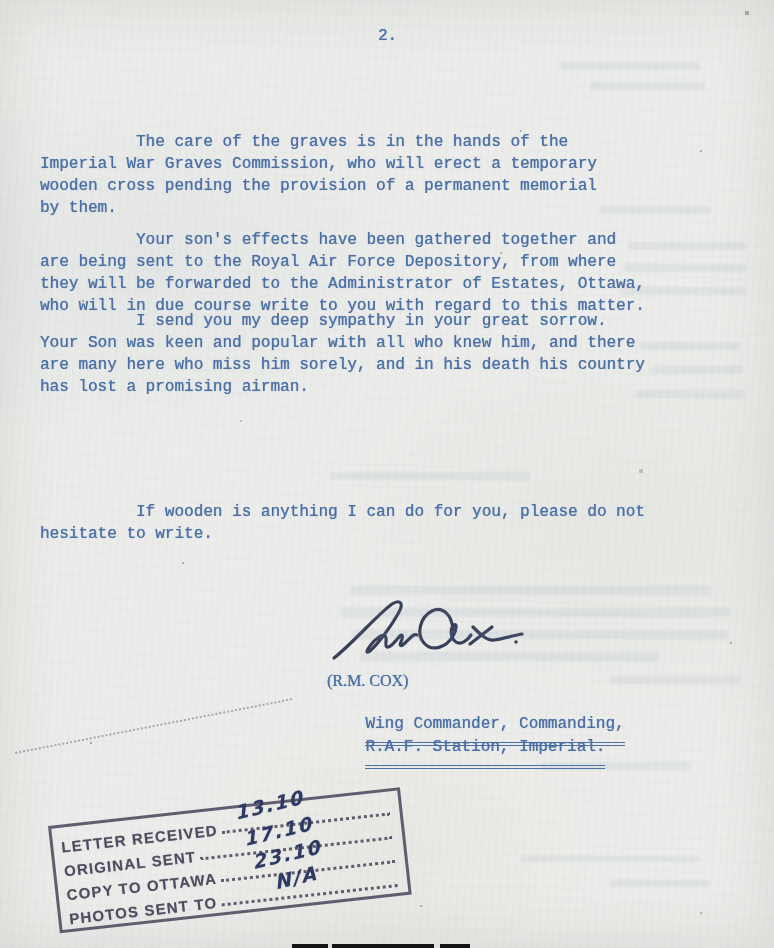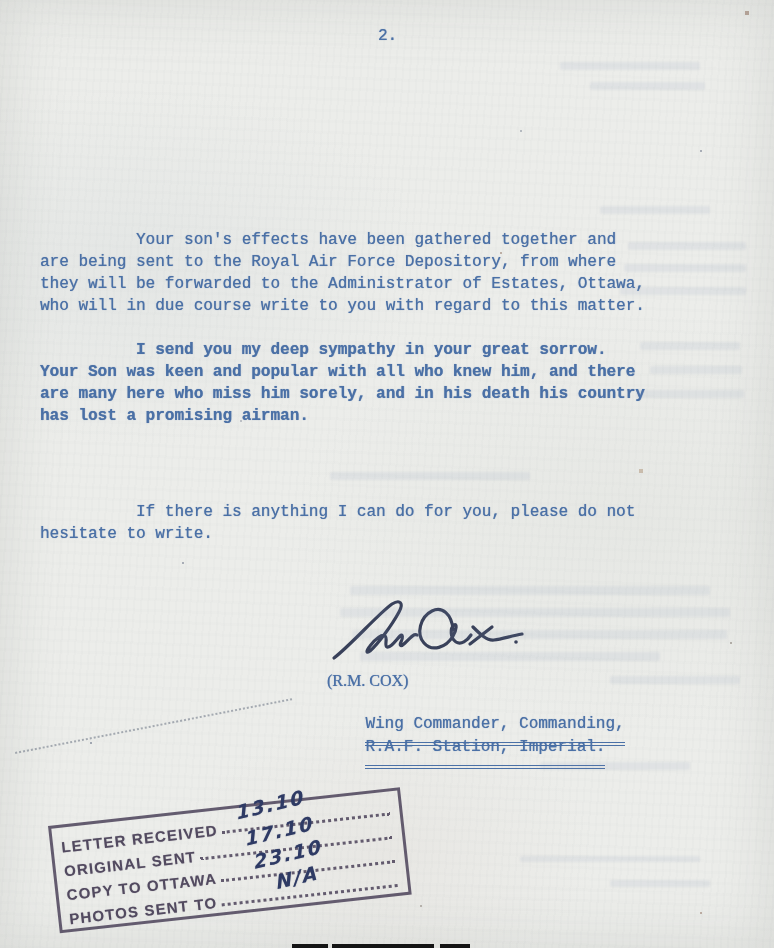--- a/index.html
+++ b/index.html
@@ -101,29 +101,33 @@
   }
   .blackbar{position:absolute;background:#141414;height:4px;top:944px;}
 </style>
 </head>
 <body>
 
 <div id="scan">
 
   <div class="tw" style="left:378px;top:25px;">2.</div>
 
+  <div class="tw para" style="top:131px;">          The care of the graves is in the hands of the
+Imperial War Graves Commission, who will erect a temporary
+wooden cross pending the provision of a permanent memorial
+by them.</div>
   <div class="tw para" style="top:229px;">          Your son's effects have been gathered together and
 are being sent to the Royal Air Force Depository, from where
 they will be forwarded to the Administrator of Estates, Ottawa,
 who will in due course write to you with regard to this matter.</div>
-  <div class="tw para" style="top:339px;font-weight:bold;">          I send you my deep sympathy in your great sorrow.
+  <div class="tw para" style="top:310px;">          I send you my deep sympathy in your great sorrow.
 Your Son was keen and popular with all who knew him, and there
 are many here who miss him sorely, and in his death his country
 has lost a promising airman.</div>
-  <div class="tw para" style="top:501px;">          If there is anything I can do for you, please do not
+  <div class="tw para" style="top:501px;">          If wooden is anything I can do for you, please do not
 hesitate to write.</div>
 
 
   <svg class="sig-svg" width="200" height="74" viewBox="0 0 200 74">
     <g fill="none" stroke="#39415a" stroke-width="3.2" stroke-linecap="round" stroke-linejoin="round">
       <path d="M4 62 C 22 48, 48 18, 62 8 C 70 3, 74 7, 69 16 C 62 29, 48 48, 40 55 C 36 58, 36 55, 40 50 C 46 42, 52 38, 55 40 C 58 42, 54 50, 57 51 C 61 52, 66 44, 70 40 C 73 37, 73 42, 71 46 C 69 50, 71 51, 75 47 C 80 42, 84 37, 87 39"></path>
       <path d="M123 34 C 122 18, 112 10, 102 15 C 90 21, 86 38, 94 47 C 102 56, 116 52, 123 40 C 127 33, 127 27, 124 29 C 120 32, 120 42, 126 46 C 131 49, 137 45, 141 39"></path>
       <path d="M140 48 L 162 31"></path>
       <path d="M143 31 C 150 38, 157 45, 164 44 C 172 43, 181 40, 192 38"></path>
       <circle cx="186" cy="46" r="1.8" fill="#39415a" stroke="none"></circle>

